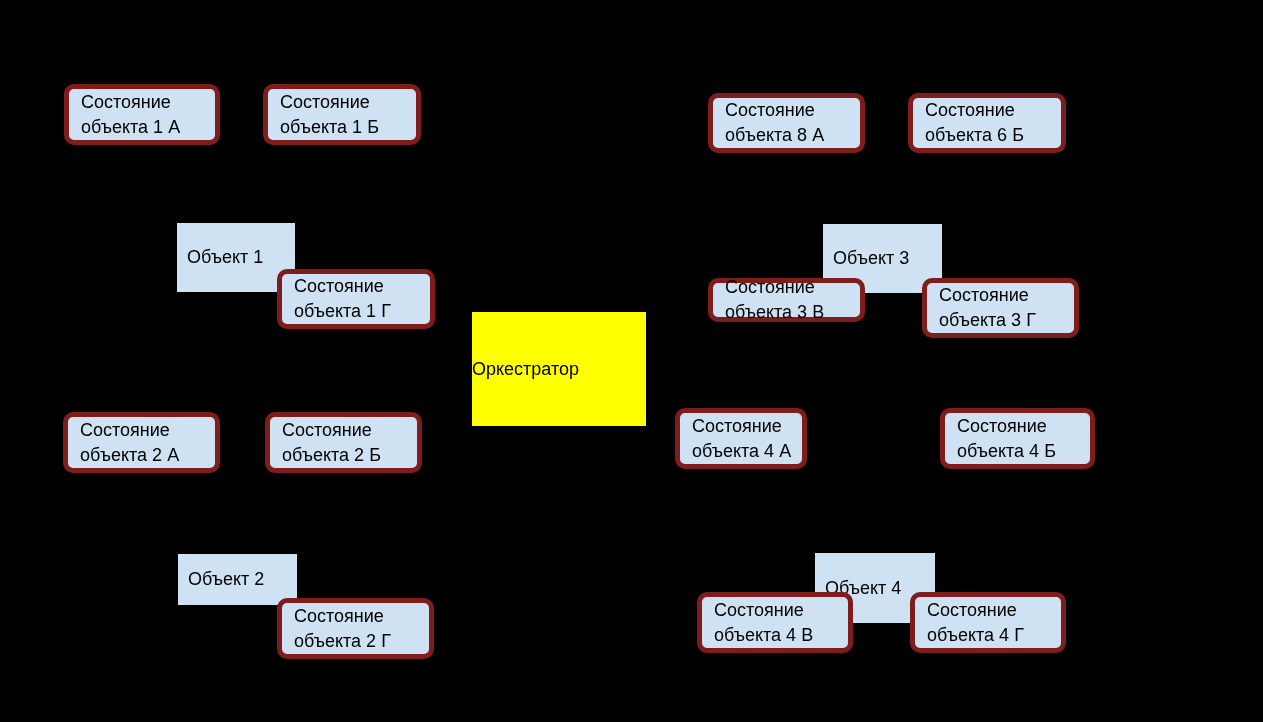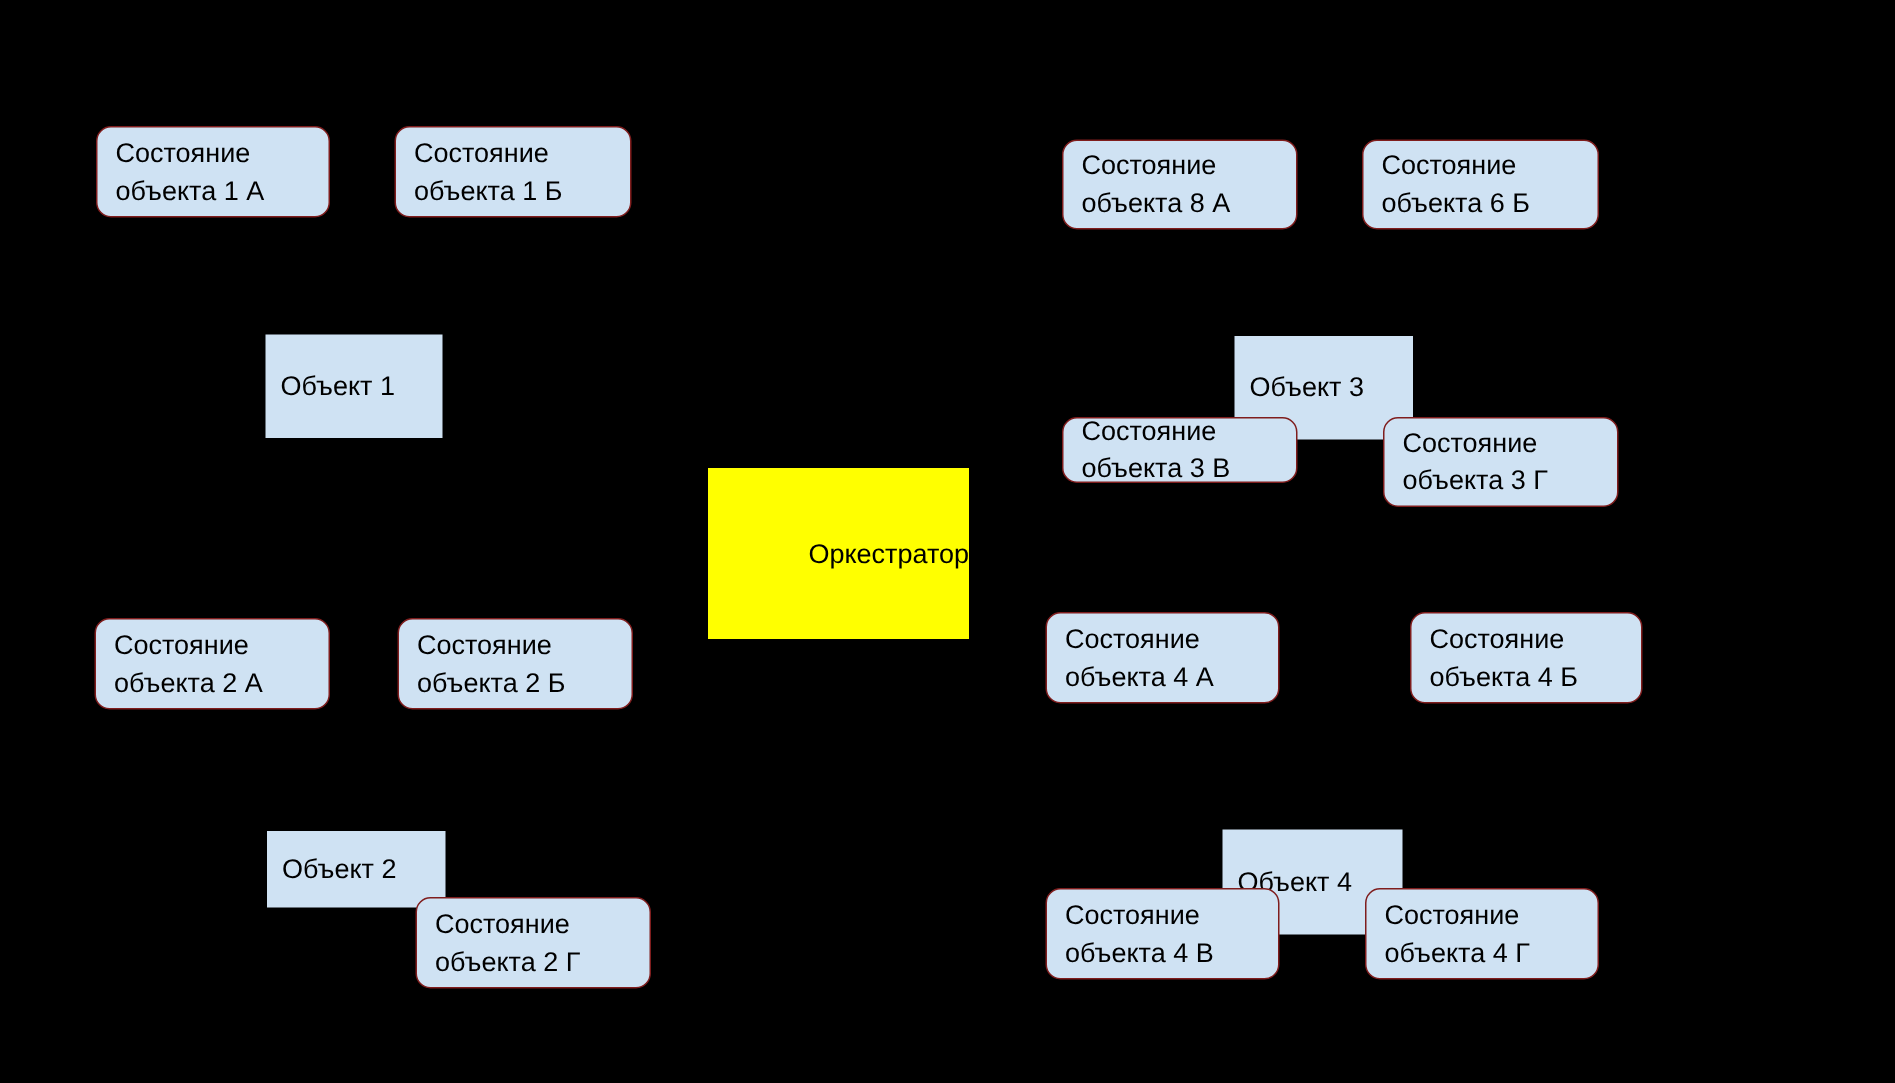--- a/index.html
+++ b/index.html
@@ -20,48 +20,51 @@
     position: absolute;
     box-sizing: border-box;
     display: flex;
     align-items: center;
     font-size: 18px;
     line-height: 25px;
     white-space: normal;
   }
   .state {
     background: var(--state-fill, #cfe2f3);
-    border: 1px solid #7f1d1d;
+    border: 5px solid #7f1d1d;
     border-radius: 10px;
     padding: 0 8px 0 12px;
   }
   .obj {
     background: var(--state-fill, #cfe2f3);
     padding: 0 6px 0 10px;
     margin-top: 48px;
   }
   .orch {
     background: var(--orchestrator-fill, #ffff00);
-    justify-content: flex-end;
+    justify-content: flex-start;
     text-align: center;
   }
 </style>
 </head>
 <body>
 
 <div class="canvas">
 
   <div class="box state" style="left:64px; top:84px; width:156px; height:61px">
     <span>Состояние объекта 1 А</span>
   </div>
   <div class="box state" style="left:263px; top:84px; width:158px; height:61px">
     <span>Состояние объекта 1 Б</span>
   </div>
   <div class="box obj" style="left:177px; top:175px; width:118px; height:69px">
     <span>Объект 1</span>
+  </div>
+  <div class="box state" style="left:277px; top:269px; width:158px; height:60px">
+    <span>Состояние объекта 1 Г</span>
   </div>
 
   <div class="box state" style="left:63px; top:412px; width:157px; height:61px">
     <span>Состояние объекта 2 А</span>
   </div>
   <div class="box state" style="left:265px; top:412px; width:157px; height:61px">
     <span>Состояние объекта 2 Б</span>
   </div>
   <div class="box obj" style="left:178px; top:506px; width:119px; height:51px">
     <span>Объект 2</span>
@@ -83,21 +86,21 @@
   <div class="box obj" style="left:823px; top:176px; width:119px; height:69px">
     <span>Объект 3</span>
   </div>
   <div class="box state" style="left:708px; top:278px; width:157px; height:44px">
     <span>Состояние объекта 3 В</span>
   </div>
   <div class="box state" style="left:922px; top:278px; width:157px; height:60px">
     <span>Состояние объекта 3 Г</span>
   </div>
 
-  <div class="box state" style="left:697px; top:408px; width:156px; height:61px">
+  <div class="box state" style="left:675px; top:408px; width:132px; height:61px">
     <span>Состояние объекта 4 А</span>
   </div>
   <div class="box state" style="left:940px; top:408px; width:155px; height:61px">
     <span>Состояние объекта 4 Б</span>
   </div>
   <div class="box obj" style="left:815px; top:505px; width:120px; height:70px">
     <span>Объект 4</span>
   </div>
   <div class="box state" style="left:697px; top:592px; width:156px; height:61px">
     <span>Состояние объекта 4 В</span>

